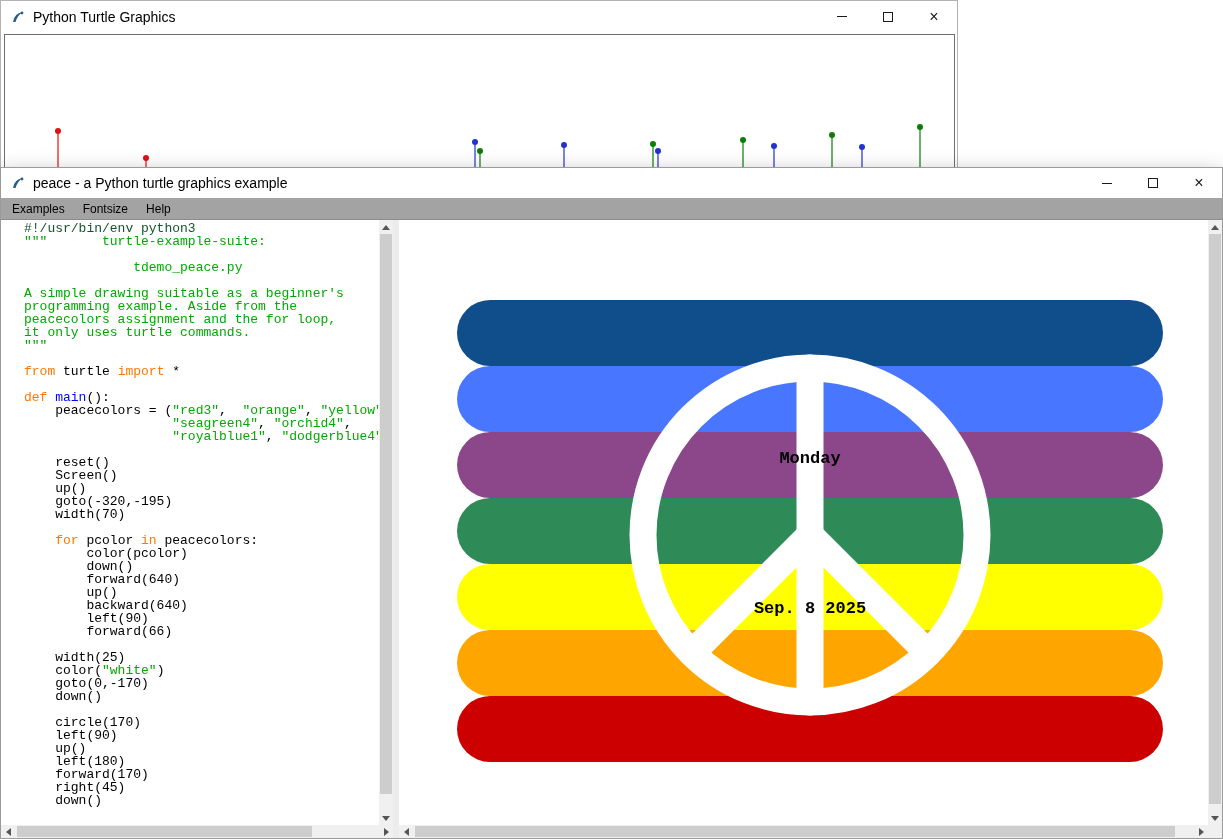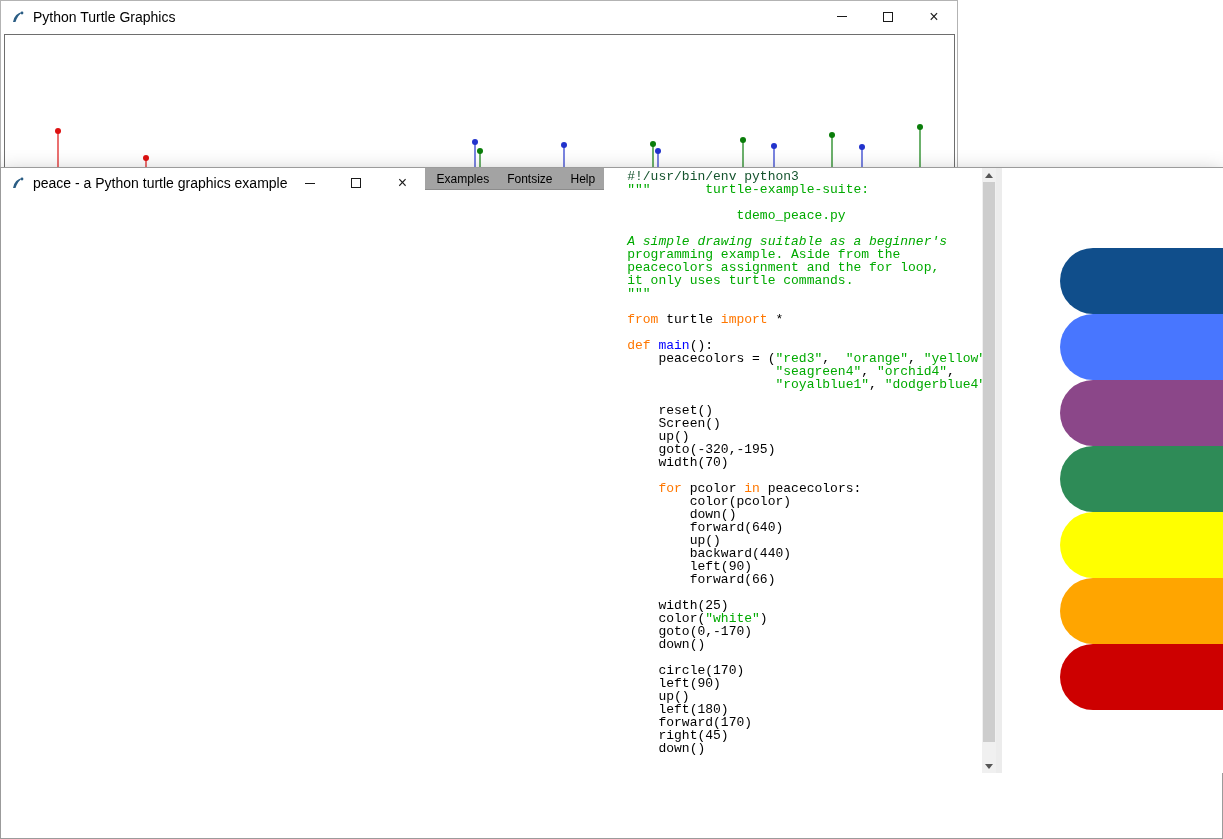--- a/index.html
+++ b/index.html
@@ -21,21 +21,21 @@
   .title-text { margin-left:8px; font-size:14px; color:#000; white-space:nowrap; }
   .win-controls { margin-left:auto; display:flex; height:100%; }
   .win-btn { width:46px; height:100%; display:flex; align-items:center; justify-content:center; cursor:default; }
   .min-icon { display:block; width:10px; height:1px; background:#1a1a1a; }
   .max-icon { display:block; width:10px; height:10px; border:1px solid #1a1a1a; }
   .close-glyph { font-size:16px; line-height:1; color:#1a1a1a; }
 
   
   #front-window { left:0; top:167px; width:1223px; height:672px; border:1px solid #9b9b9b;
                   box-shadow:0 6px 20px rgba(0,0,0,0.30);
-                  display:flex; flex-direction:row; }
+                  display:flex; flex-direction:column; }
   #menubar { height:22px; display:flex; align-items:center; background:#a3a3a3;
              border-bottom:1px solid #8c8c8c; padding-left:2px; }
   .menu-item { font-size:12px; color:#000; padding:3px 9px; }
 
   #main-row { height:605px; display:flex; background:#f0f0f0; }
   #code-pane { width:378px; background:#fff; overflow:hidden;
                padding:2px 0 0 23px;
                font-family:"Liberation Mono", monospace; font-size:13px; line-height:13px; }
   .code-line { white-space:pre; height:13px; }
 
@@ -149,21 +149,21 @@
     <span class="menu-item">Help</span>
   </div>
 
   <div id="main-row">
     <div id="code-pane">
         <div class="code-line"><span style="color: #14532d;">#!/usr/bin/env python3</span></div>
         <div class="code-line"><span style="color: rgb(0, 170, 0);">"""       turtle-example-suite:</span></div>
         <div class="code-line">&nbsp;</div>
         <div class="code-line"><span style="color: rgb(0, 170, 0);">              tdemo_peace.py</span></div>
         <div class="code-line">&nbsp;</div>
-        <div class="code-line"><span style="color: rgb(0, 170, 0); font-style: italic;">A simple drawing suitable as a beginner's</span></div>
+        <div class="code-line"><span style="color: rgb(0, 170, 0);">A simple drawing suitable as a beginner's</span></div>
         <div class="code-line"><span style="color: rgb(0, 170, 0);">programming example. Aside from the</span></div>
         <div class="code-line"><span style="color: rgb(0, 170, 0);">peacecolors assignment and the for loop,</span></div>
         <div class="code-line"><span style="color: rgb(0, 170, 0);">it only uses turtle commands.</span></div>
         <div class="code-line"><span style="color: rgb(0, 170, 0);">"""</span></div>
         <div class="code-line">&nbsp;</div>
         <div class="code-line"><span style="color: rgb(255, 119, 0);">from</span><span style="color: rgb(0, 0, 0);"> turtle </span><span style="color: rgb(255, 119, 0);">import</span><span style="color: rgb(0, 0, 0);"> *</span></div>
         <div class="code-line">&nbsp;</div>
         <div class="code-line"><span style="color: rgb(255, 119, 0);">def</span><span style="color: rgb(0, 0, 0);"> </span><span style="color: rgb(0, 0, 255);">main</span><span style="color: rgb(0, 0, 0);">():</span></div>
         <div class="code-line"><span style="color: rgb(0, 0, 0);">    peacecolors = (</span><span style="color: rgb(0, 170, 0);">"red3"</span><span style="color: rgb(0, 0, 0);">,  </span><span style="color: rgb(0, 170, 0);">"orange"</span><span style="color: rgb(0, 0, 0);">, </span><span style="color: rgb(0, 170, 0);">"yellow"</span></div>
         <div class="code-line"><span style="color: rgb(0, 0, 0);">                   </span><span style="color: rgb(0, 170, 0);">"seagreen4"</span><span style="color: rgb(0, 0, 0);">, </span><span style="color: rgb(0, 170, 0);">"orchid4"</span><span style="color: rgb(0, 0, 0);">,</span></div>
@@ -173,21 +173,21 @@
         <div class="code-line"><span style="color: rgb(0, 0, 0);">    Screen()</span></div>
         <div class="code-line"><span style="color: rgb(0, 0, 0);">    up()</span></div>
         <div class="code-line"><span style="color: rgb(0, 0, 0);">    goto(-320,-195)</span></div>
         <div class="code-line"><span style="color: rgb(0, 0, 0);">    width(70)</span></div>
         <div class="code-line">&nbsp;</div>
         <div class="code-line"><span style="color: rgb(0, 0, 0);">    </span><span style="color: rgb(255, 119, 0);">for</span><span style="color: rgb(0, 0, 0);"> pcolor </span><span style="color: rgb(255, 119, 0);">in</span><span style="color: rgb(0, 0, 0);"> peacecolors:</span></div>
         <div class="code-line"><span style="color: rgb(0, 0, 0);">        color(pcolor)</span></div>
         <div class="code-line"><span style="color: rgb(0, 0, 0);">        down()</span></div>
         <div class="code-line"><span style="color: rgb(0, 0, 0);">        forward(640)</span></div>
         <div class="code-line"><span style="color: rgb(0, 0, 0);">        up()</span></div>
-        <div class="code-line"><span style="color: rgb(0, 0, 0);">        backward(440)</span></div>
+        <div class="code-line"><span style="color: rgb(0, 0, 0);">        backward(640)</span></div>
         <div class="code-line"><span style="color: rgb(0, 0, 0);">        left(90)</span></div>
         <div class="code-line"><span style="color: rgb(0, 0, 0);">        forward(66)</span></div>
         <div class="code-line">&nbsp;</div>
         <div class="code-line"><span style="color: rgb(0, 0, 0);">    width(25)</span></div>
         <div class="code-line"><span style="color: rgb(0, 0, 0);">    color(</span><span style="color: rgb(0, 170, 0);">"white"</span><span style="color: rgb(0, 0, 0);">)</span></div>
         <div class="code-line"><span style="color: rgb(0, 0, 0);">    goto(0,-170)</span></div>
         <div class="code-line"><span style="color: rgb(0, 0, 0);">    down()</span></div>
         <div class="code-line">&nbsp;</div>
         <div class="code-line"><span style="color: rgb(0, 0, 0);">    circle(170)</span></div>
         <div class="code-line"><span style="color: rgb(0, 0, 0);">    left(90)</span></div>

